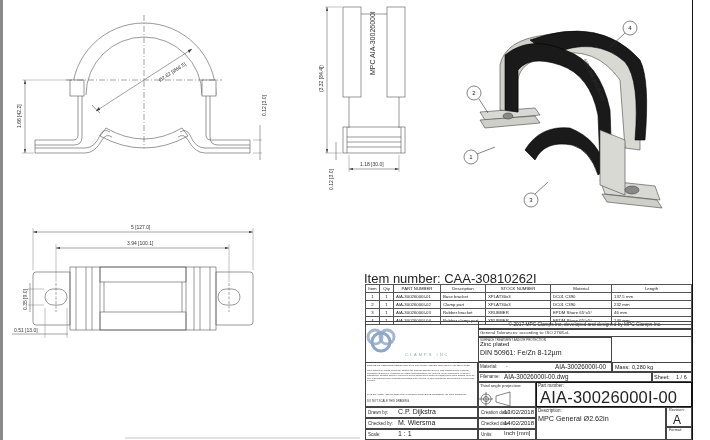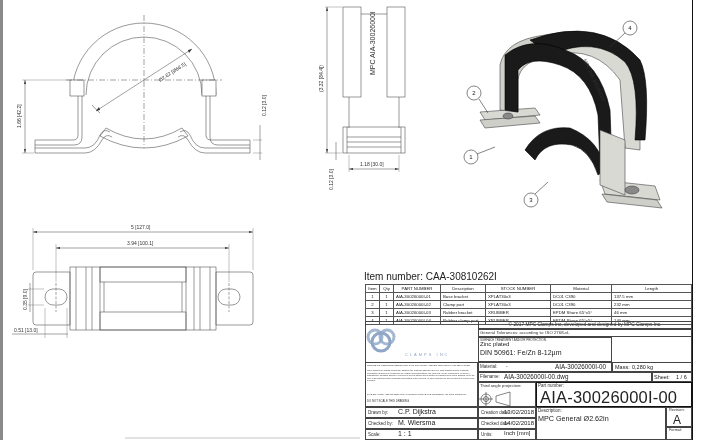--- a/index.html
+++ b/index.html
@@ -1,21 +1,21 @@
 <!DOCTYPE html>
 <html><head>
 <meta charset="utf-8">
 <style>
   html, body { margin:0; padding:0; }
   body { width:710px; height:440px; overflow:hidden; background:#ffffff; position:relative; font-family:"Liberation Sans", sans-serif; color:#222; }
   .leftbar { position:absolute; left:0; top:0; width:3px; height:440px; background:#8a8a8a; }
   .rightborder { position:absolute; left:692px; top:0; width:1px; height:440px; background:#111; }
   svg.draw { position:absolute; left:0; top:0; }
   .dim { font-size:5px; fill:#333; font-family:"Liberation Sans", sans-serif; }
-  .item-title { position:absolute; left:364px; top:271px; font-size:10px; color:#222;text-align:center; }
+  .item-title { position:absolute; left:364px; top:271px; font-size:13px; color:#222;text-align:center; }
   table.bom { position:absolute; left:365px; top:284px; border-collapse:collapse; font-size:4.3px; width:327px; }
   table.bom td, table.bom th { border:0.6px solid #555; padding:0 2px; height:7px; line-height:7px; font-weight:normal; text-align:left; white-space:nowrap; }
   table.bom th { text-align:center; }
   .box { position:absolute; border:0.6px solid #444; box-sizing:border-box; }
   .lbl { position:absolute; font-size:4.5px; color:#333; white-space:nowrap; }
   .val { position:absolute; white-space:nowrap; color:#222; }
 </style>
 </head>
 <body>
 

